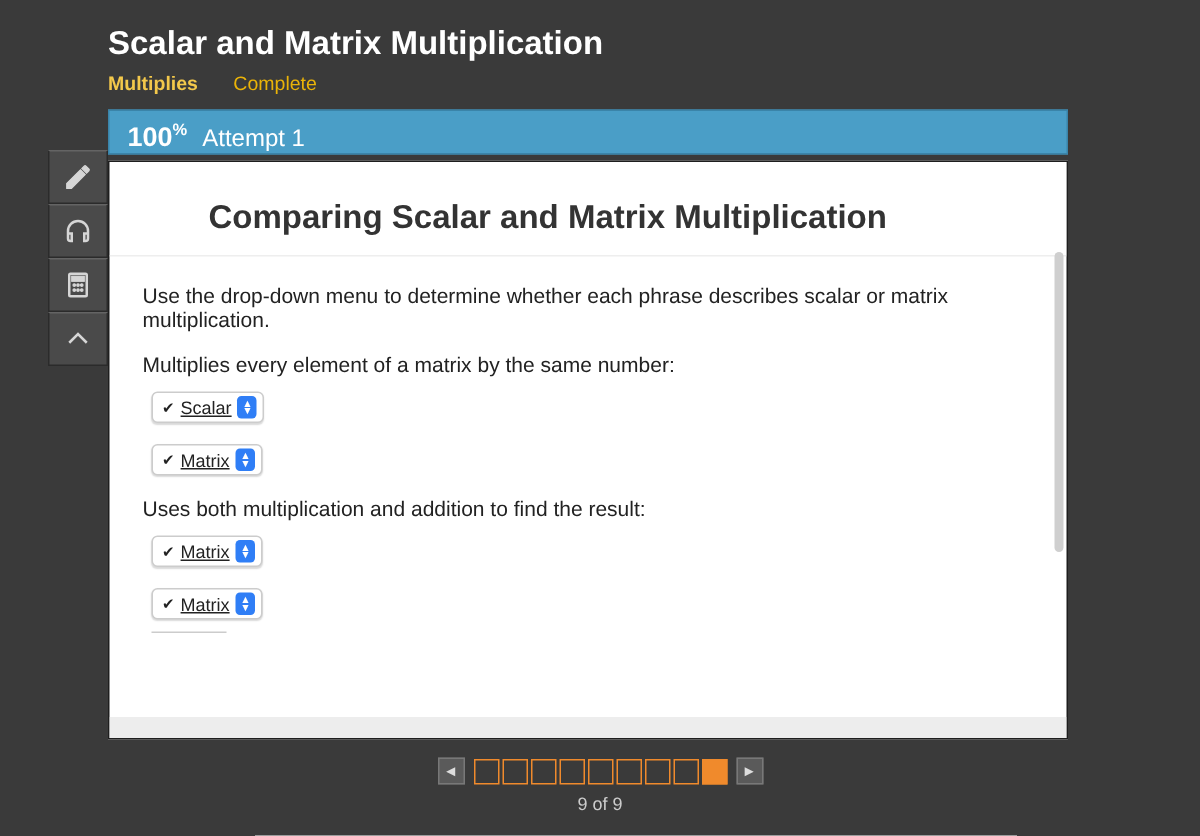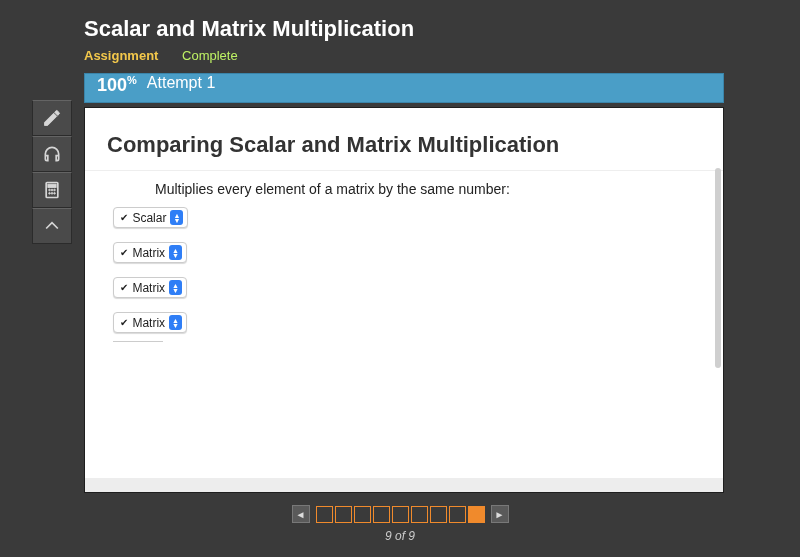--- a/index.html
+++ b/index.html
@@ -5,40 +5,40 @@
 * { box-sizing: border-box; margin: 0; padding: 0; }
 body {
   width: 800px; height: 557px;
   background: #3a3a3a;
   font-family: Arial, Helvetica, sans-serif;
   position: relative;
   overflow: hidden;
 }
 .page {
   position: absolute;
-  left: 84px; top: 10px;
+  left: 72px; top: 10px;
   width: 640px;
 }
 .title {
   color: #fff;
   font-weight: bold;
   font-size: 22px;
   padding: 6px 0 2px 0;
 }
 .subrow {
   padding: 4px 0 10px 0;
   font-size: 13px;
 }
 .subrow .asgn { color: #f3c84b; font-weight: bold; margin-right: 20px; }
-.subrow .comp { color: #bef264; }
+.subrow .comp { color: #eab308; }
 .scorebar {
   background: #4a9ec7;
   height: 30px;
   display: flex;
-  align-items: flex-start;
+  align-items: flex-end;
   padding: 0 12px;
   border: 1px solid #3a84a9;
   color: #fff;
 }
 .scorebar .pct { font-weight: bold; font-size: 18px; }
 .scorebar .pct sup { font-size: 11px; vertical-align: super; }
 .scorebar .attempt { font-size: 16px; margin-left: 10px; }
 .content-wrap {
   background: #fff;
   margin-top: 4px;
@@ -46,45 +46,46 @@
   position: relative;
   height: 386px;
   overflow: hidden;
 }
 .qhead {
   color: #333;
   font-weight: bold;
   font-size: 22px;
   padding: 24px 10px 12px 22px;
   background: #fff;
+  margin-left: 44px;
 }
 .qbody {
   padding: 10px 22px 10px 22px;
   color: #222;
   font-size: 14px;
   border-top: 1px solid #eee;
   height: 320px;
   overflow-y: auto;
 }
 .qbody p.instr { margin: 8px 0 14px 0; }
 .qitem { margin-bottom: 14px; }
-.qitem .prompt { margin-bottom: 10px; margin-left: 48px; }
+.qitem .prompt { margin-bottom: 10px; }
 .dd {
   display: inline-flex;
   align-items: center;
   background: #fff;
   border: 1px solid #ccc;
   border-radius: 4px;
   box-shadow: 0 1px 1px rgba(0,0,0,.15);
   font-size: 12px;
   padding: 2px 4px 2px 6px;
   margin-left: 6px;
 }
 .dd .chk { margin-right: 4px; font-size: 10px; }
-.dd .val { margin-right: 4px; }
+.dd .val { margin-right: 4px; text-decoration: underline; }
 .dd .arrows {
   background: #2f7ef6;
   color: #fff;
   width: 13px; height: 15px;
   border-radius: 3px;
   display: inline-flex;
   flex-direction: column;
   align-items: center;
   justify-content: center;
   line-height: 5px;
@@ -147,21 +148,20 @@
 }
 .boxes { display: inline-flex; gap: 2px; }
 .pbox {
   width: 17px; height: 17px;
   border: 1px solid #f08a2c;
   cursor: pointer;
 }
 .pbox.active { background: #f08a2c; }
 .pager-txt {
   color: #ccc;
-  font-style: italic;
   font-size: 12px;
   margin-top: 6px;
 }
 </style>
 </head>
 <body>
 
 <div class="toolbar">
   <div class="tbtn">
     <svg viewBox="0 0 24 24">
@@ -188,31 +188,32 @@
   <div class="tbtn">
     <svg viewBox="0 0 24 24">
         <path fill="none" stroke-width="2" d="M5 15l7-7 7 7"></path>
       </svg>
   </div>
 </div>
 
 <div class="page">
   <div class="title">Scalar and Matrix Multiplication</div>
   <div class="subrow">
-    <span class="asgn">Assignment</span>
+    <span class="asgn">Multiplies</span>
     <span class="comp">Complete</span>
   </div>
   <div class="scorebar">
     <span class="pct"><span>100</span><sup>%</sup></span>
     <span class="attempt">Attempt 1</span>
   </div>
 
   <div class="content-wrap">
     <div class="qhead">Comparing Scalar and Matrix Multiplication</div>
     <div class="qbody">
+      <p class="instr">Use the drop-down menu to determine whether each phrase describes scalar or matrix multiplication.</p>
 
       <div class="qitem">
         <div class="prompt">Multiplies every element of a matrix by the same number:</div>
         <span class="dd">
           <span class="chk">✔</span>
           <span class="val">Scalar</span>
           <span class="arrows">
               <span>▲</span>
               <span>▼</span>
             </span>
@@ -224,20 +225,21 @@
           <span class="chk">✔</span>
           <span class="val">Matrix</span>
           <span class="arrows">
               <span>▲</span>
               <span>▼</span>
             </span>
         </span>
       </div>
 
       <div class="qitem">
+        <div class="prompt">Uses both multiplication and addition to find the result:</div>
         <span class="dd">
           <span class="chk">✔</span>
           <span class="val">Matrix</span>
           <span class="arrows">
               <span>▲</span>
               <span>▼</span>
             </span>
         </span>
       </div>
 

